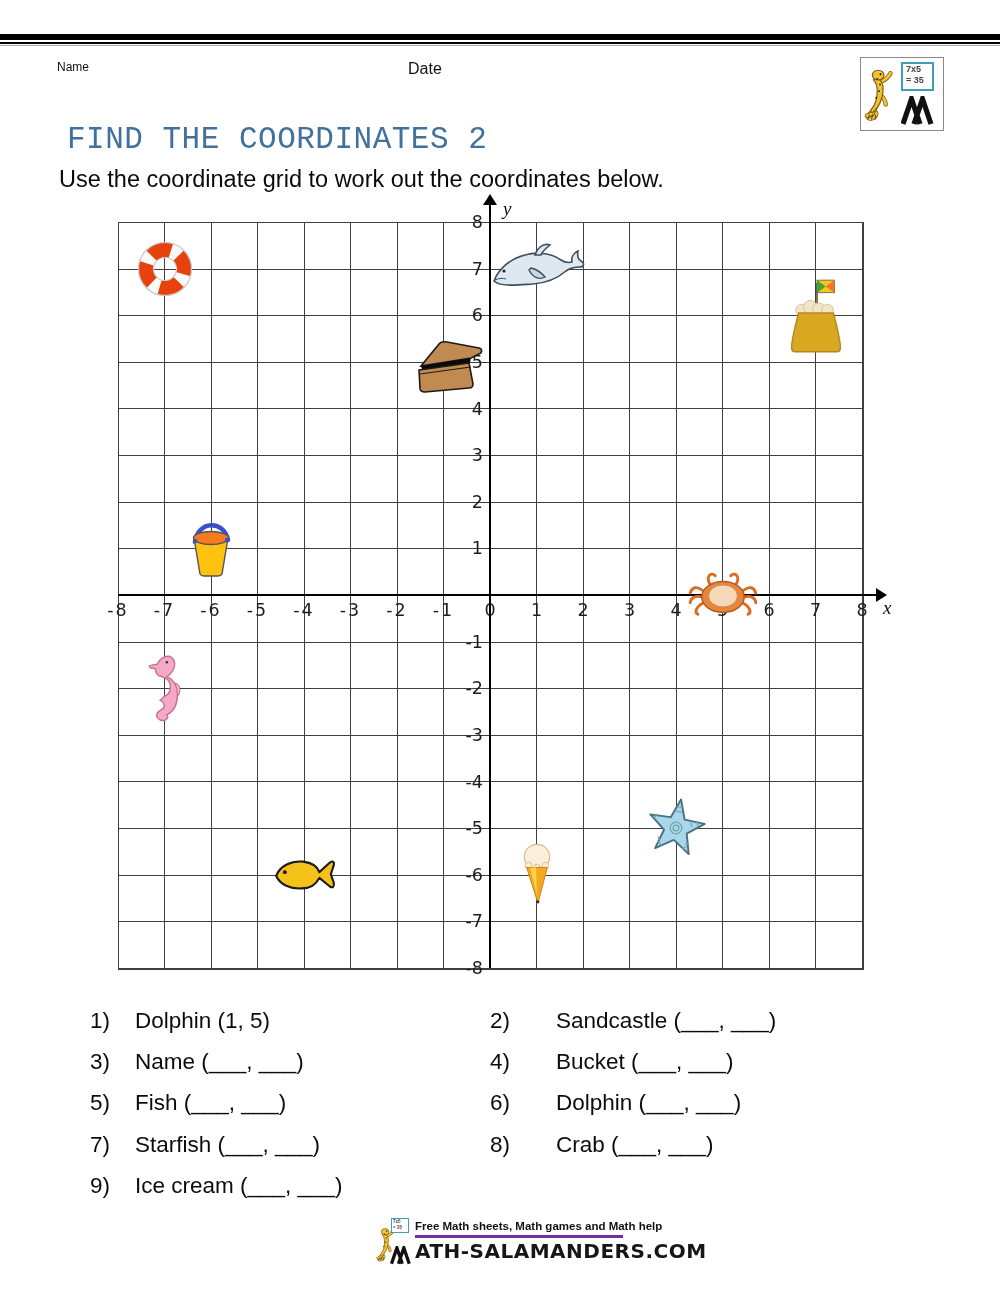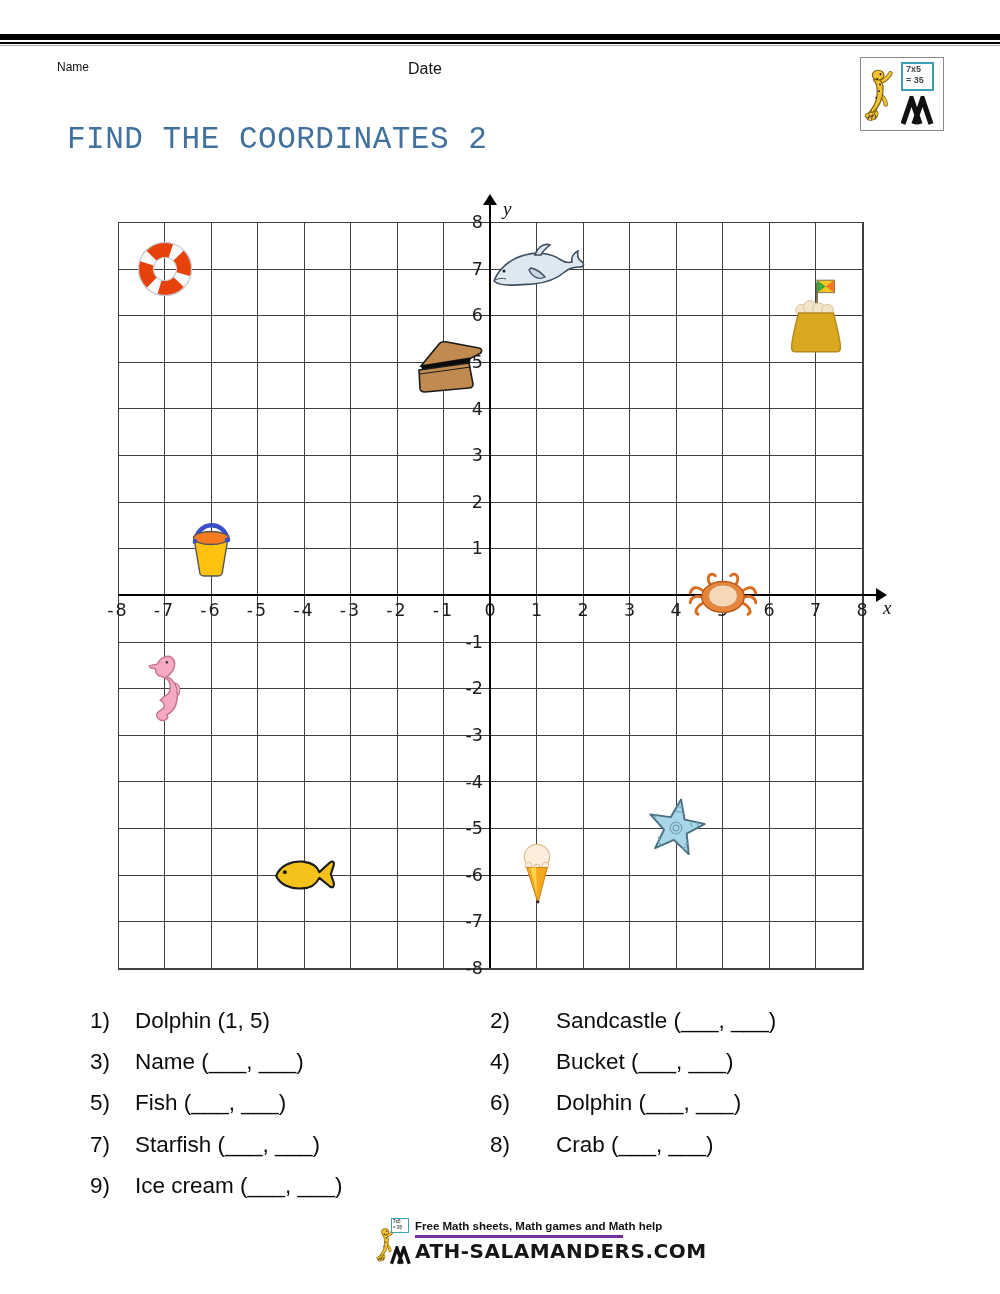--- a/index.html
+++ b/index.html
@@ -107,20 +107,21 @@
     <div class="logo-sign">
       <div>7x5</div>
       <div>= 35</div>
     </div>
     <svg class="mlogo" width="34" height="30" viewBox="0 0 34 30">
         <use href="#m-shape"></use>
       </svg>
   </div>
 
   <div class="page-title">FIND THE COORDINATES 2</div>
+  <div class="instruction">Use the coordinate grid to work out the coordinates below.</div>
 
   <div class="grid"></div>
   <div class="y-axis"></div>
   <div class="x-axis"></div>
   <div class="y-arrow"></div>
   <div class="x-arrow"></div>
   <span class="axis-letter y">y</span>
   <span class="axis-letter x">x</span>
 
   <div class="sprite" style="left: 164.5px; top: 268.625px;">

